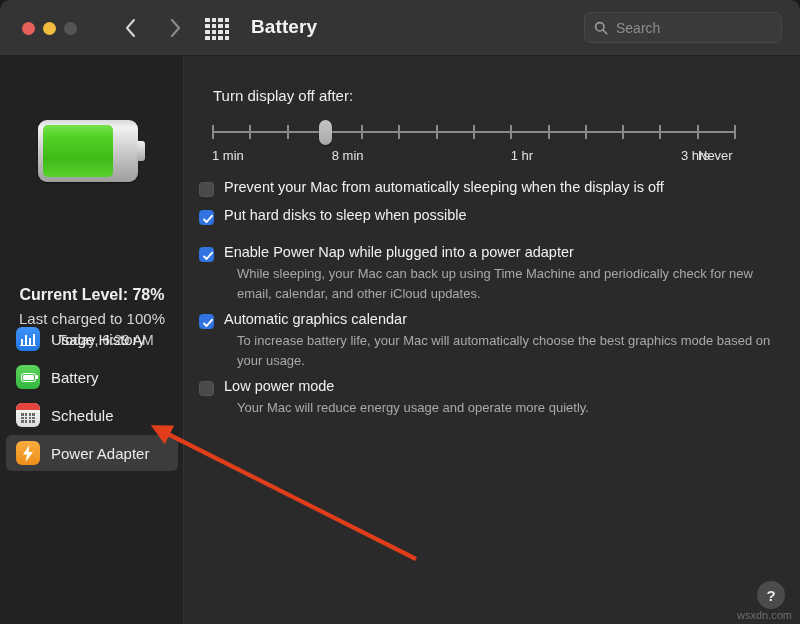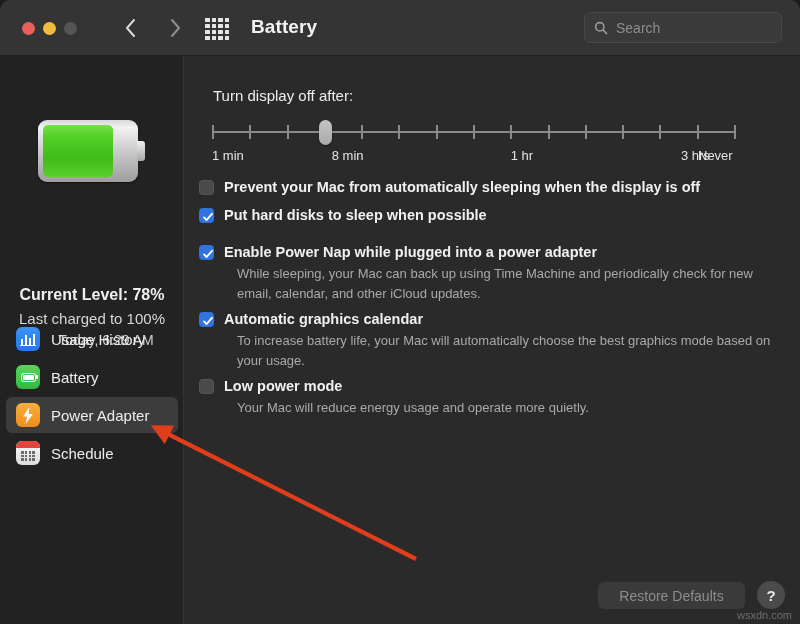--- a/index.html
+++ b/index.html
@@ -155,21 +155,21 @@
     border-radius: 6.5px;
     box-shadow: 0 1px 2px rgba(0,0,0,0.5);
     margin-left: -6px;
   }
   .slider-tick-label {
     position: absolute; top: 92px; font-size: 13px; color: #e3e3e3; white-space: nowrap;
   }
 
   
   #options { position: absolute; left: 14px; top: 122px; width: 590px; }
-  .opt-row { display: flex; align-items: flex-start; margin-bottom: 0px; font-weight: bold; }
+  .opt-row { display: flex; align-items: flex-end; margin-bottom: 0px; }
   .cb {
     width: 15px; height: 15px; border-radius: 3.5px; flex: 0 0 auto;
     margin-top: 2px; position: relative;
   }
   .cb.off { background: #4a4a4a; border: 1px solid #565656; }
   .cb.on  { background: #2f74e0; border: 1px solid #2f74e0; }
   .cb.on svg { position: absolute; left: 1.5px; top: 1.5px; }
   .opt-label {
     margin-left: 10px; font-size: 14.5px; color: #f0f0f0; line-height: 19px;
   }
@@ -287,48 +287,48 @@
       </div>
 
       <div class="nav-item">
         <span class="nav-icon ic-batt">
           <span class="shell"></span>
             <span class="tip"></span>
         </span>
         <span class="nav-label">Battery</span>
       </div>
 
+      <div class="nav-item">
+        <span class="nav-icon ic-sched">
+          <span class="hdr"></span>
+          <span class="dots">
+              <s></s>
+              <s></s>
+              <s></s>
+              <s></s>
+              <s></s>
+              <s></s>
+              <s></s>
+              <s></s>
+              <s></s>
+              <s></s>
+              <s></s>
+              <s></s>
+            </span>
+        </span>
+        <span class="nav-label">Schedule</span>
+      </div>
+
       <div class="nav-item selected">
         <span class="nav-icon ic-power">
           <svg width="12" height="17" viewBox="0 0 12 17">
             <polygon points="7.4,0 1,9.4 5,9.4 3.6,17 11,7.1 6.6,7.1" fill="#ffffff"></polygon>
           </svg>
         </span>
         <span class="nav-label">Power Adapter</span>
-      </div>
-
-      <div class="nav-item">
-        <span class="nav-icon ic-sched">
-          <span class="hdr"></span>
-          <span class="dots">
-              <s></s>
-              <s></s>
-              <s></s>
-              <s></s>
-              <s></s>
-              <s></s>
-              <s></s>
-              <s></s>
-              <s></s>
-              <s></s>
-              <s></s>
-              <s></s>
-            </span>
-        </span>
-        <span class="nav-label">Schedule</span>
       </div>
 
     </div>
   </div>
 
   <div id="content">
 
     <div id="slider-label">Turn display off after:</div>
 
     <div id="slider-wrap">
@@ -394,21 +394,20 @@
           <span class="opt-label">Automatic graphics calendar</span>
         </div>
         <div class="opt-desc">To increase battery life, your Mac will automatically choose the best graphics mode based on your usage.</div>
         <div class="opt-row">
           <span class="cb off"></span>
           <span class="opt-label">Low power mode</span>
         </div>
         <div class="opt-desc">Your Mac will reduce energy usage and operate more quietly.</div>
       </div>
 
-    <button id="restore-btn">Restore Defaults</button>
     <div id="help-btn">?</div>
   </div>
 
   <svg id="annot">
     <defs>
       <marker id="ah" markerWidth="5" markerHeight="5" refX="3.6" refY="2.5" orient="auto">
         <polygon points="0,0 5,2.5 0,5" fill="#e03e1a"></polygon>
       </marker>
     </defs>
     <line id="annot-line" stroke="#e03e1a" stroke-width="4.2" marker-end="url(#ah)" x1="416" y1="559" x2="156" y2="428"></line>

